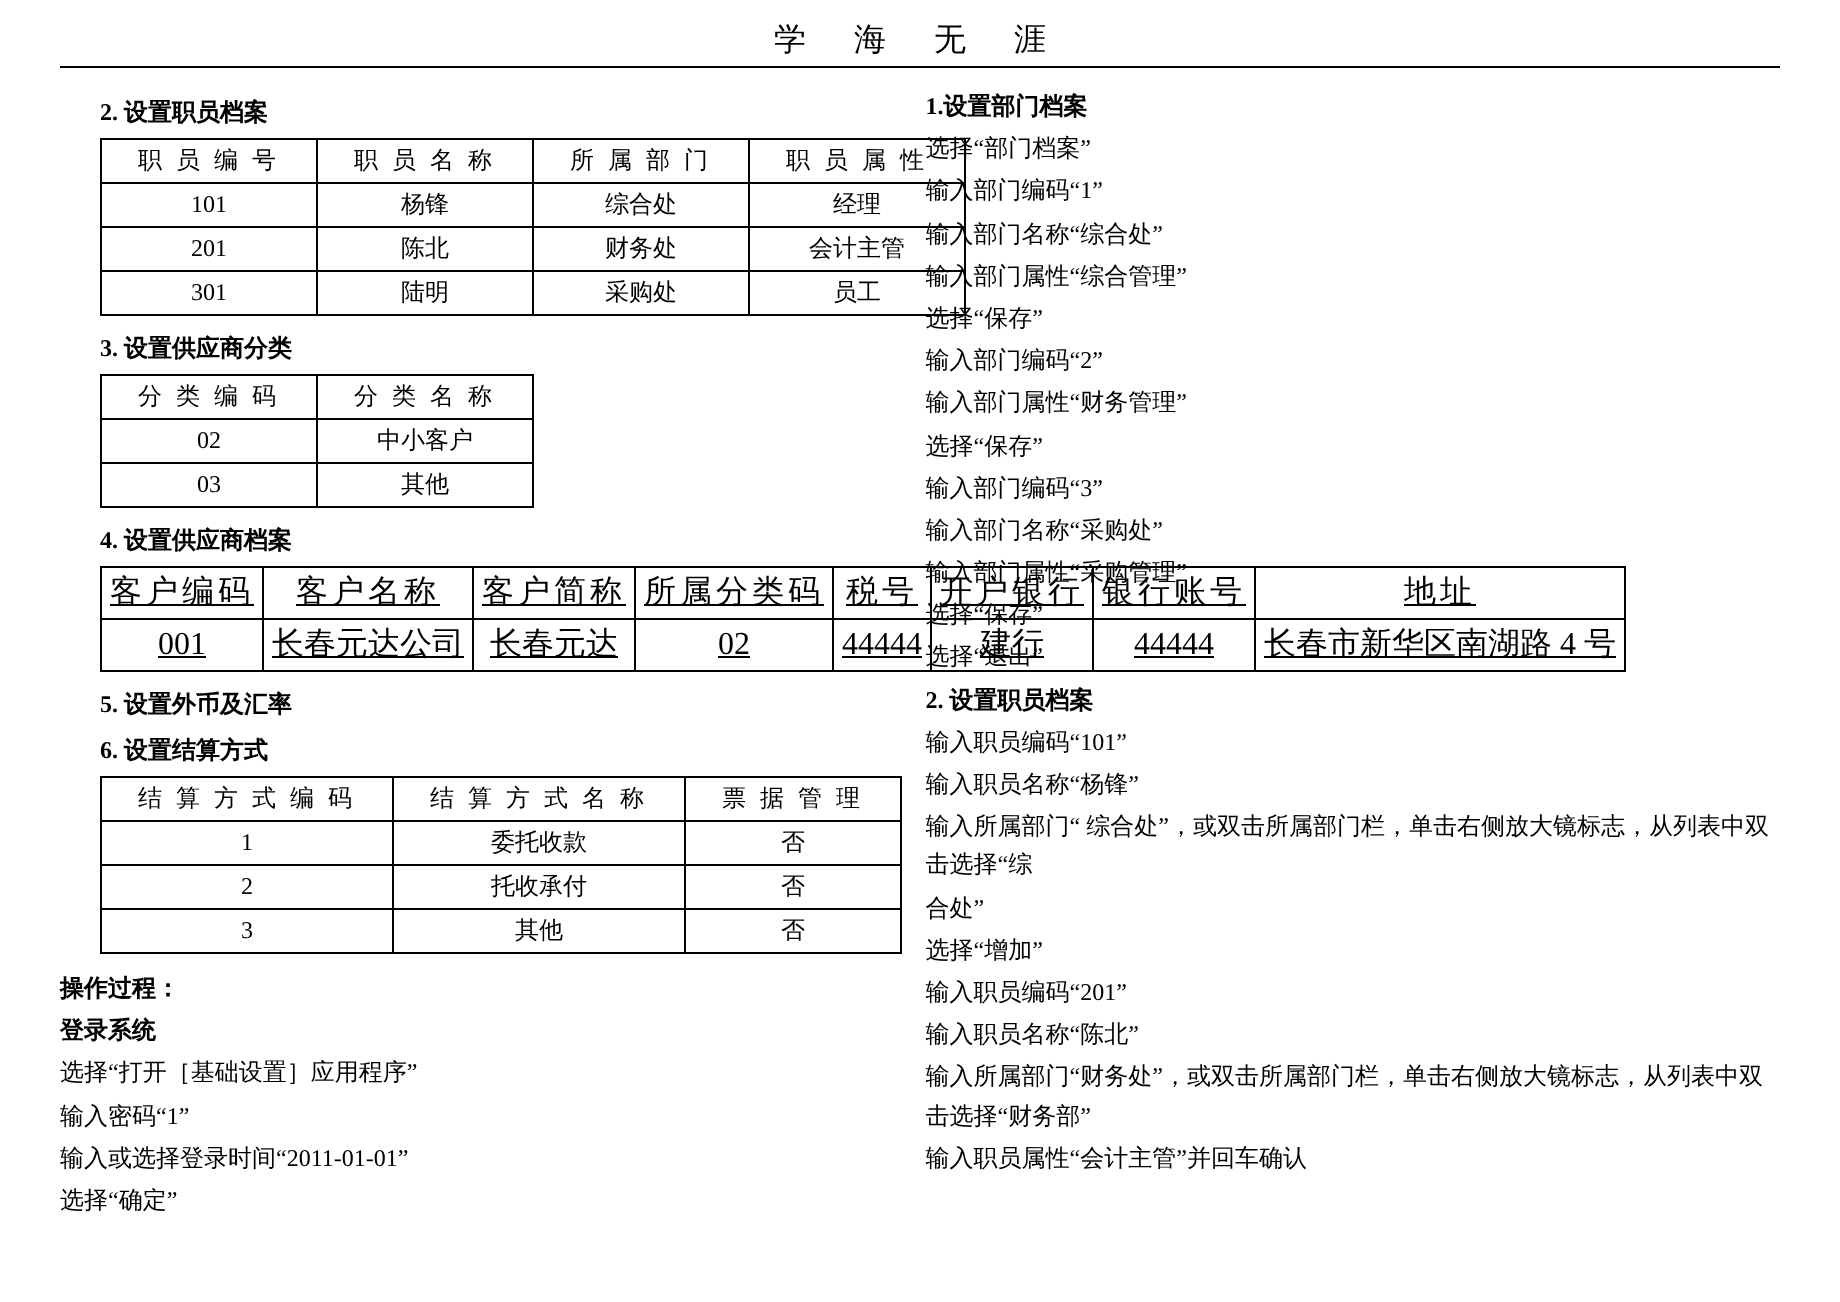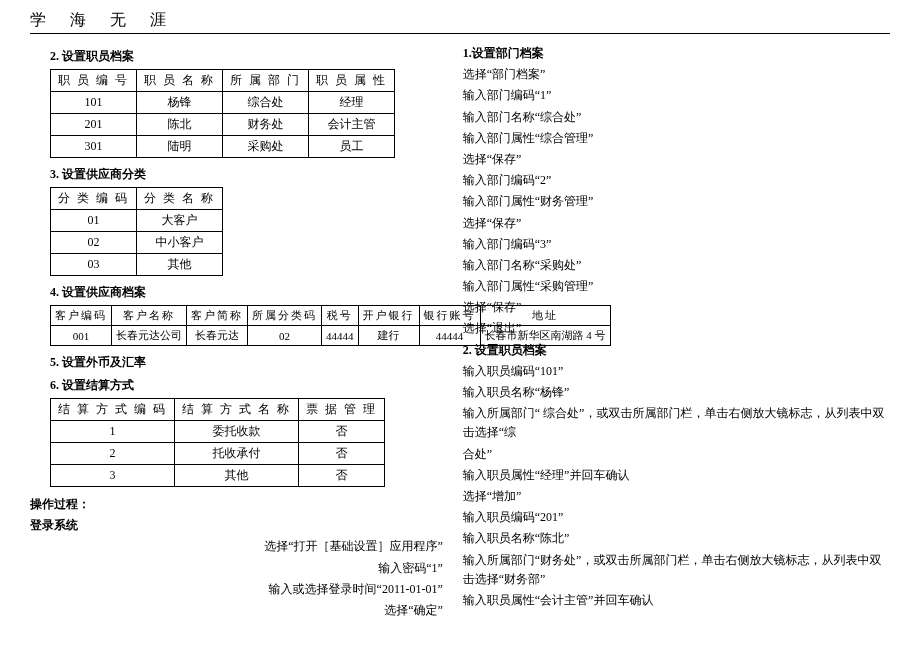--- a/index.html
+++ b/index.html
@@ -4,20 +4,21 @@
 <style>
   body {
     font-family: "SimSun", "宋体", serif;
     font-size: 12px;
     margin: 0;
     padding: 10px 30px;
     color: #000;
     background: #fff;
   }
   .page-title {
+    text-align: center;
     font-size: 16px;
     letter-spacing: 10px;
     margin-bottom: 2px;
   }
   .hr {
     border-top: 1px solid #000;
     margin-bottom: 8px;
   }
   .columns {
     display: flex;
@@ -32,31 +33,31 @@
   .section-heading {
     font-weight: bold;
     margin: 6px 0 4px 20px;
   }
   table {
     border-collapse: collapse;
     margin: 4px 0 8px 20px;
   }
   th, td {
     border: 1px solid #000;
-    padding: 2px 7px;
+    padding: 2px 18px;
     text-align: center;
     font-weight: normal;
     white-space: nowrap;
   }
   th { letter-spacing: 2px; }
-  .indent1 { margin-left: 20px; line-height: 1.6; text-align: right; }
+  .indent1 { margin-left: 20px; line-height: 1.6; }
   .indent2 { margin-left: 40px; line-height: 1.6; }
   .no-indent { margin-left: 0; line-height: 1.6; }
   .tight { margin: 2px 0; }
-  .wide-table th, .wide-table td { padding: 2px 4px; font-size: 11px; }
+  .wide-table th, .wide-table td { padding: 2px 4px; font-size: 16px; text-decoration: underline; }
 </style>
 </head>
 <body>
 
 <div class="page-title">学 海 无 涯</div>
 <div class="hr"></div>
 
 <div class="columns">
 
   <div class="col col-left">
@@ -91,24 +92,20 @@
     </tbody>
       </table>
 
     <div class="section-heading">3. 设置供应商分类</div>
     <table>
       <tbody>
           <tr>
         <th>分 类 编  码</th>
         <th>分 类 名 称</th>
       </tr>
-      <tr>
-            <td>01</td>
-            <td>大客户</td>
-          </tr>
       <tr>
             <td>02</td>
             <td>中小客户</td>
           </tr>
       <tr>
             <td>03</td>
             <td>其他</td>
           </tr>
     </tbody>
       </table>
@@ -189,21 +186,20 @@
     <div class="indent2 tight">输入部门名称“采购处”</div>
     <div class="indent2 tight">输入部门属性“采购管理”</div>
     <div class="indent2 tight">选择“保存”</div>
     <div class="indent2 tight">选择“退出”</div>
 
     <div class="no-indent tight" style="font-weight:bold">2. 设置职员档案</div>
     <div class="indent2 tight">输入职员编码“101”</div>
     <div class="indent2 tight">输入职员名称“杨锋”</div>
     <div class="indent2 tight">输入所属部门“ 综合处”，或双击所属部门栏，单击右侧放大镜标志，从列表中双击选择“综</div>
     <div class="no-indent tight">合处”</div>
-    <div class="indent2 tight">输入职员属性“经理”并回车确认</div>
     <div class="indent2 tight">选择“增加”</div>
     <div class="indent2 tight">输入职员编码“201”</div>
     <div class="indent2 tight">输入职员名称“陈北”</div>
     <div class="no-indent tight">输入所属部门“财务处”，或双击所属部门栏，单击右侧放大镜标志，从列表中双击选择“财务部”</div>
     <div class="indent2 tight">输入职员属性“会计主管”并回车确认</div>
 
   </div>
 </div>
 
 </body></html>

